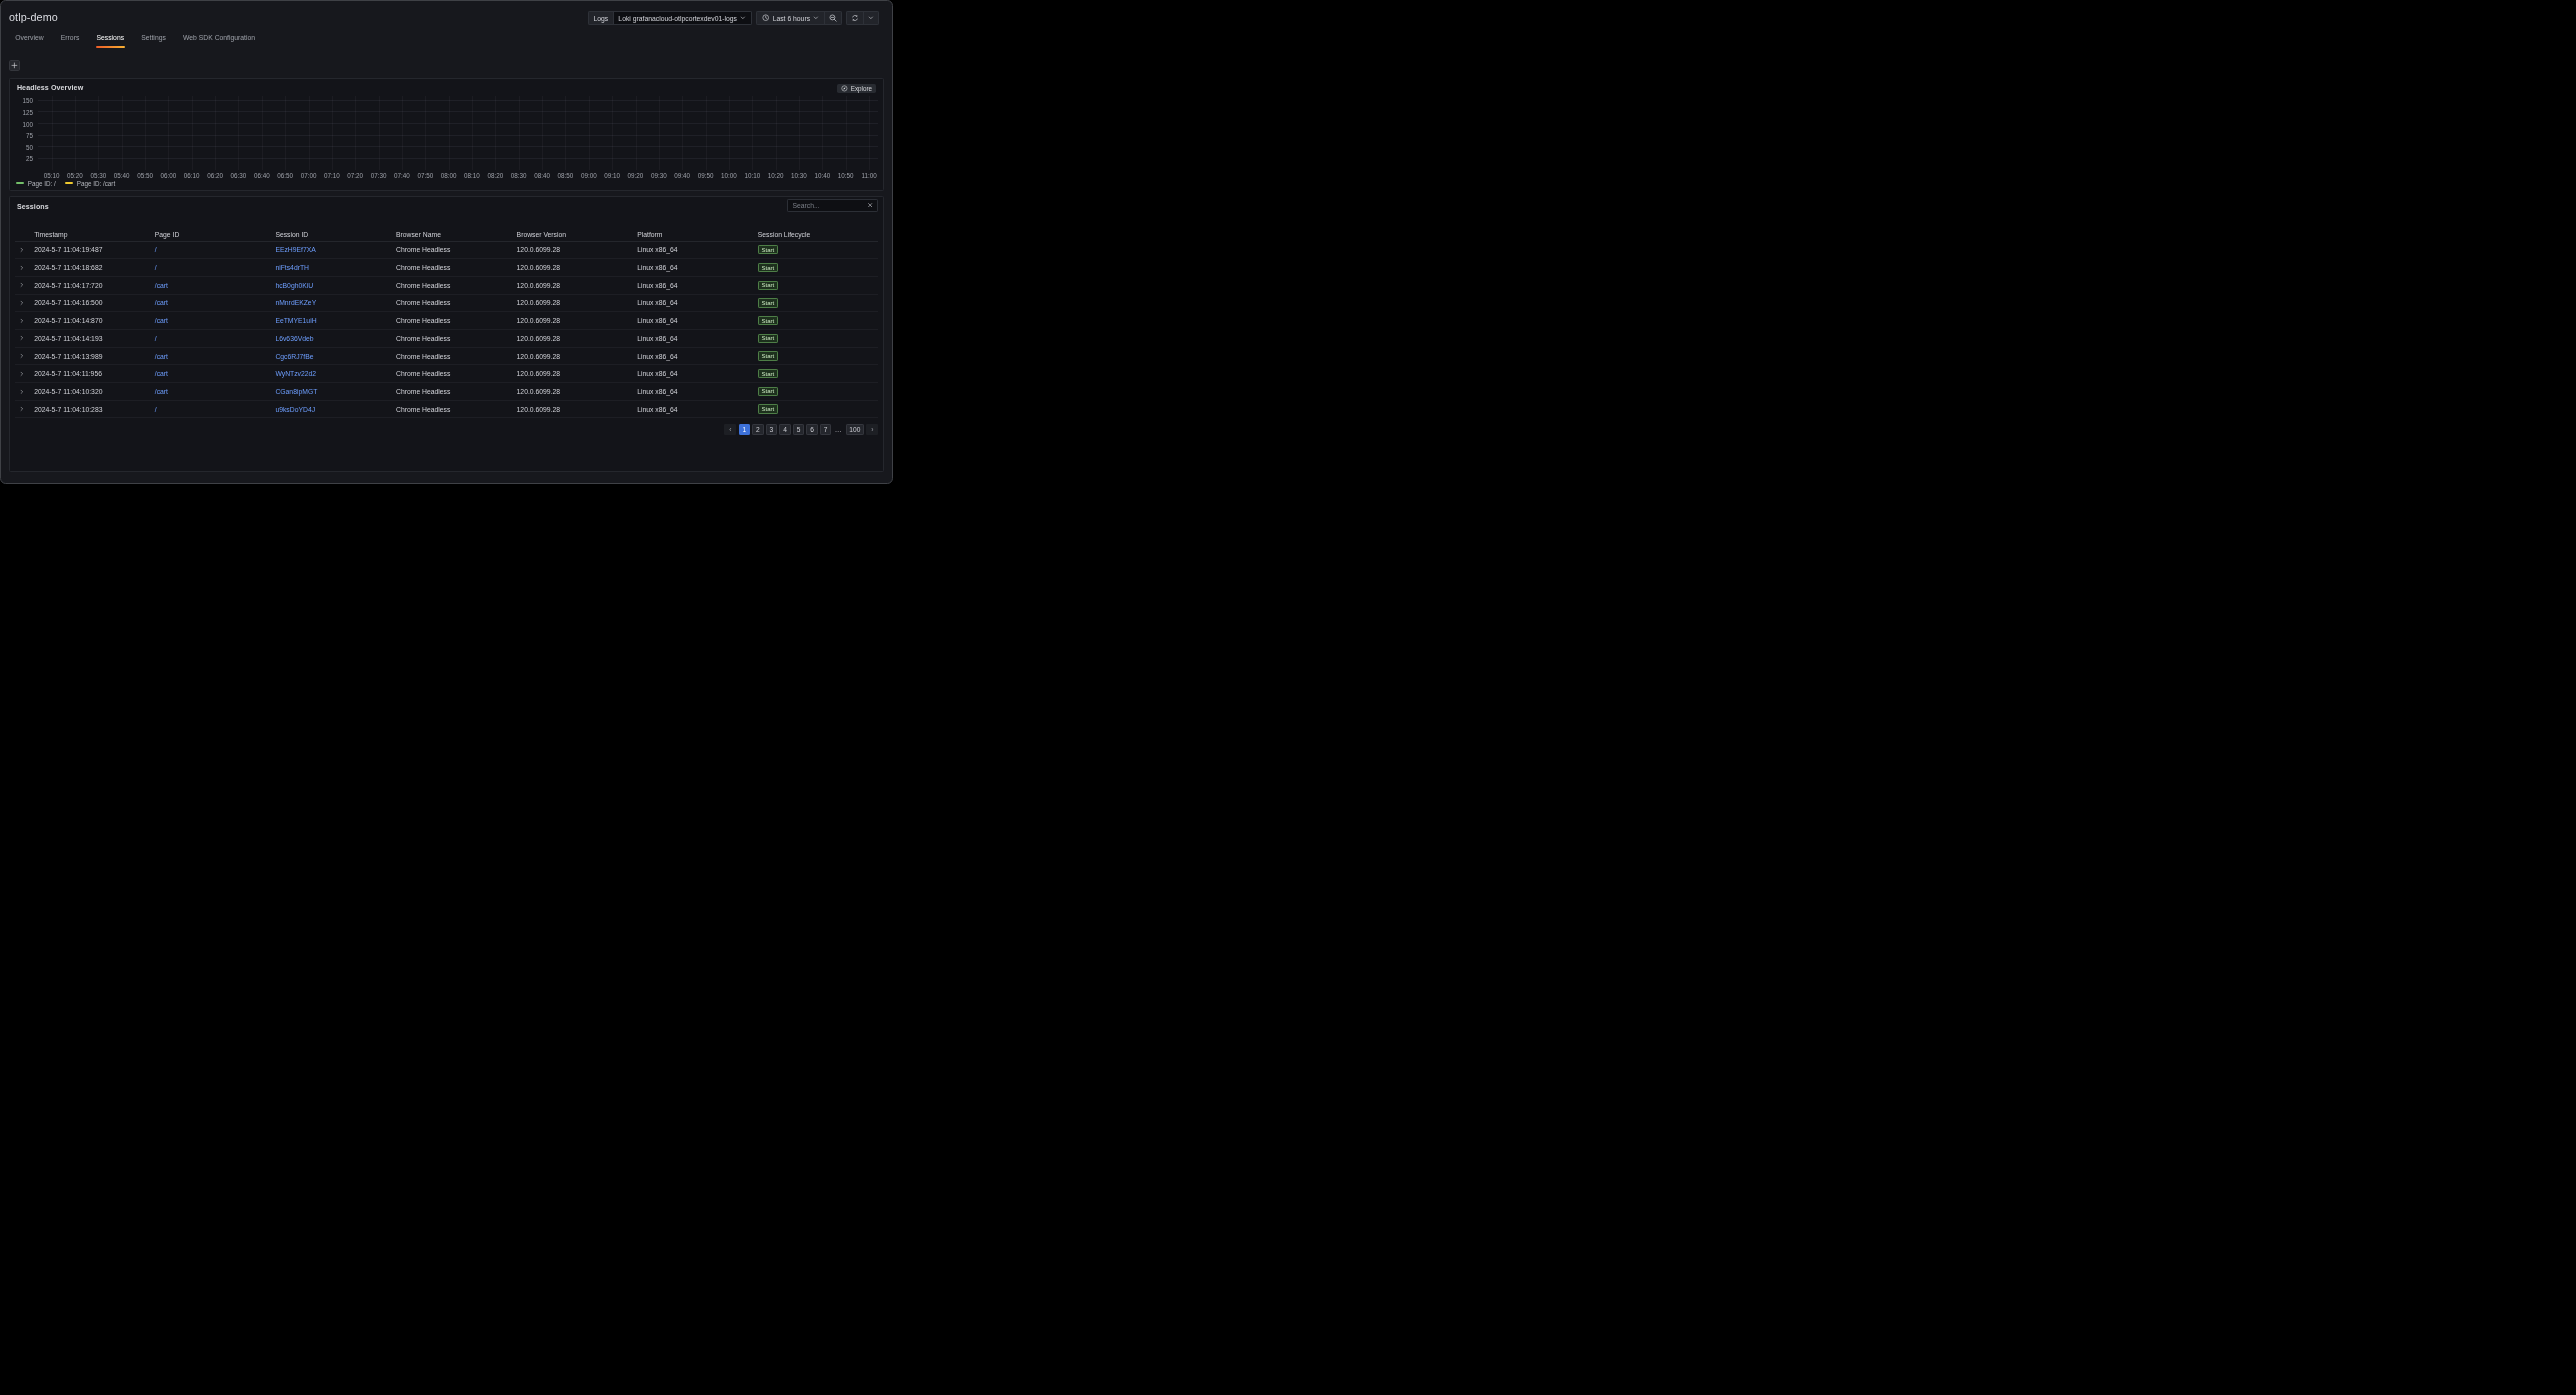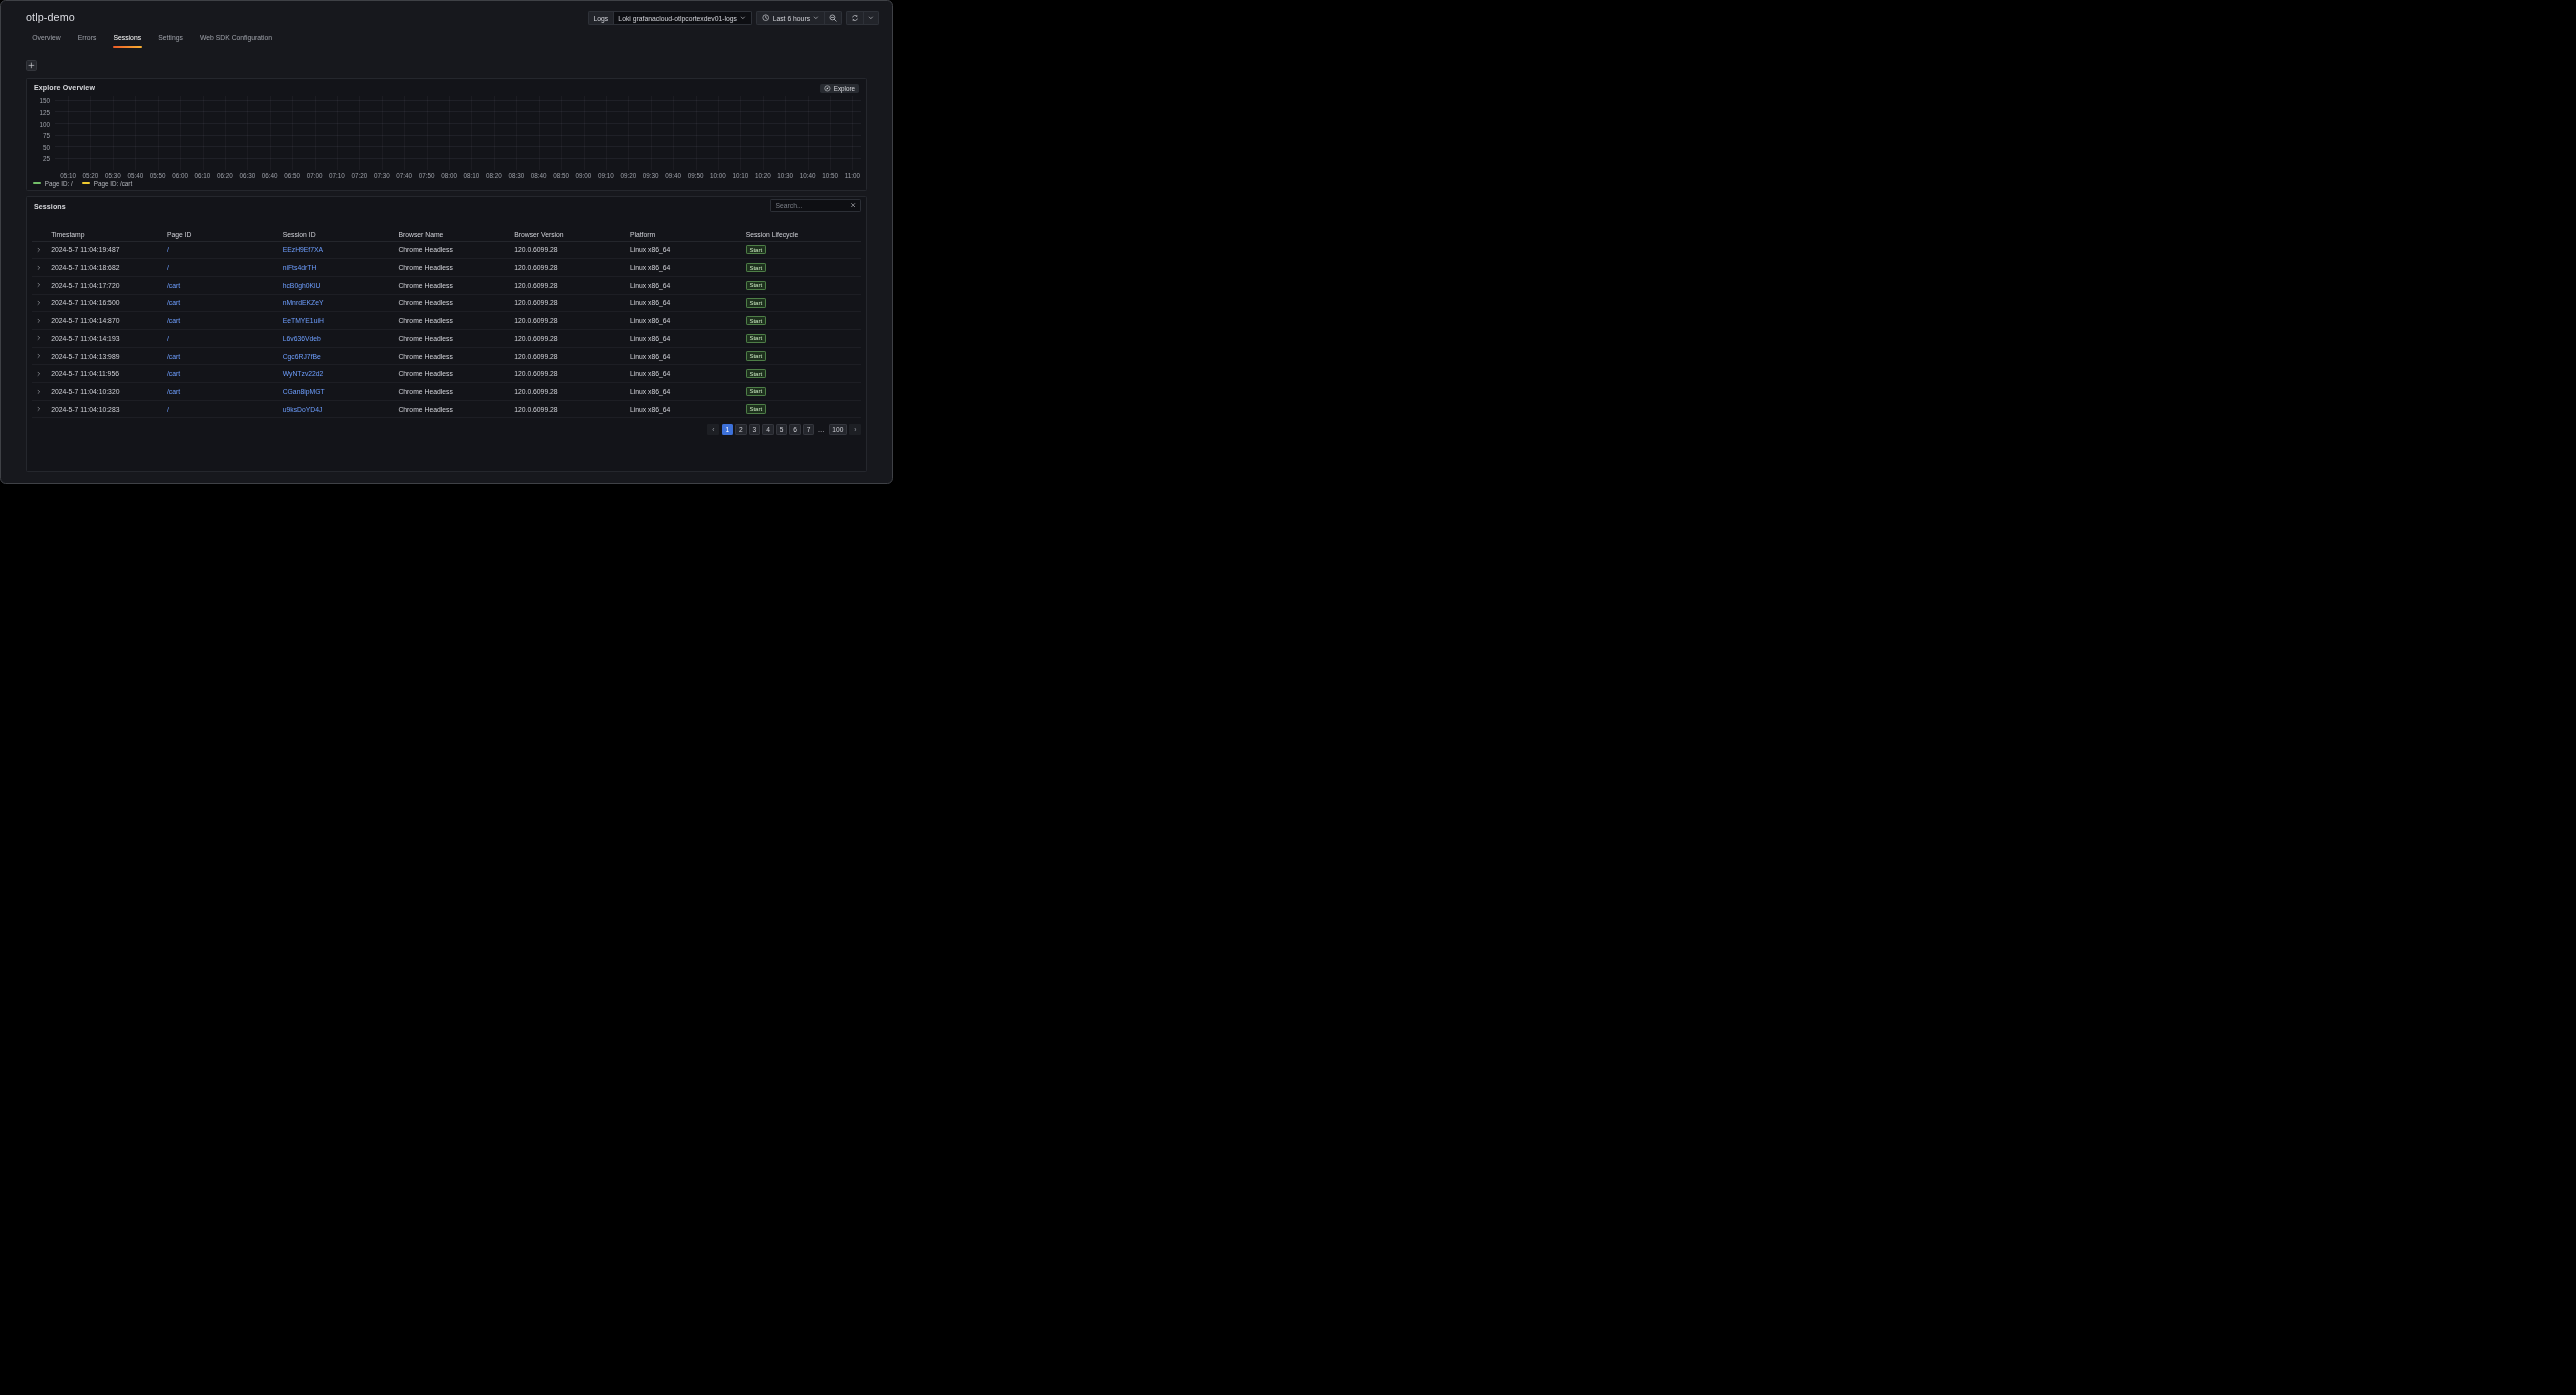--- a/index.html
+++ b/index.html
@@ -3,21 +3,21 @@
 <meta charset="utf-8">
 <style>
   * { box-sizing: border-box; margin: 0; padding: 0; }
   html,body { background:#000; }
   body { font-family:"Liberation Sans","DejaVu Sans",sans-serif; }
   .window{
     width:893px;height:484px;background:var(--page-bg,#17181d);
     border:1.1px solid #3f4146;border-radius:5.7px;overflow:hidden;position:relative;
     color:#d8d9dd;
   }
-  .page{ padding:9px 25px 0; position:relative; height:100%; }
+  .page{ padding:9px 8px 0; position:relative; height:100%; }
 
   
   h1.title{ font-size:10.8px; font-weight:500; color:#dcdde3; letter-spacing:0.1px; line-height:15px; }
   .toolbar{ position:absolute; top:10.3px; right:13px; display:flex; gap:4.6px; height:13.7px; }
   .tb-group{ display:flex; align-items:stretch; height:13.7px; border:0.6px solid #2e3138; border-radius:1.1px; overflow:hidden; background:#22242a; }
   .tb-seg{ display:flex; align-items:center; gap:3.4px; padding:0 4.6px; font-size:6.8px; color:#d3d4da; cursor:pointer; }
   .tb-seg + .tb-seg{ border-left:0.6px solid #2e3138; }
   .tb-seg.dark{ background:#0d0e12; }
   .tb-seg.icon-only{ padding:0 4px; }
   .icon{ display:inline-flex; align-items:center; justify-content:center; }
@@ -165,21 +165,21 @@
     <div class="add-btn">
       <span class="icon">
         <svg width="6.8" height="6.8" viewBox="0 0 14 14">
             <path d="M7 2v10M2 7h10" stroke="#cfd0d6" stroke-width="1.4" stroke-linecap="round"></path>
           </svg>
       </span>
     </div>
 
     <div class="panel panel-overview">
       <div class="panel-header">
-        <span class="panel-title">Explore Overview</span>
+        <span class="panel-title">Headless Overview</span>
         <span class="explore-btn">
           <span class="icon">
             <svg width="6.8" height="6.8" viewBox="0 0 14 14">
                 <circle cx="7" cy="7" r="5.4" stroke="#d8d9dd" stroke-width="1.2" fill="none"></circle>
                 <path d="M9.4 4.6L8 8 4.6 9.4 6 6z" fill="#d8d9dd"></path>
               </svg>
           </span>
           <span>Explore</span>
         </span>
       </div>

